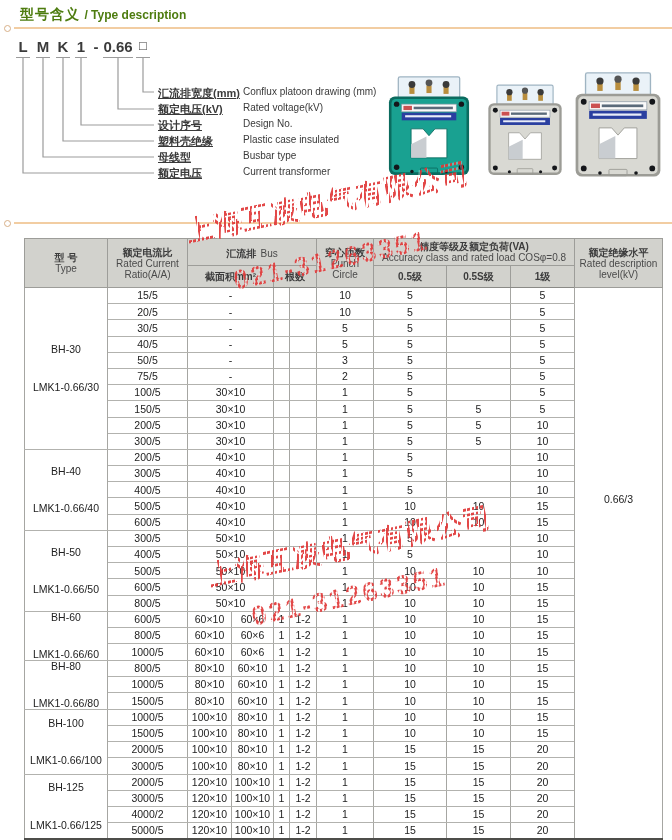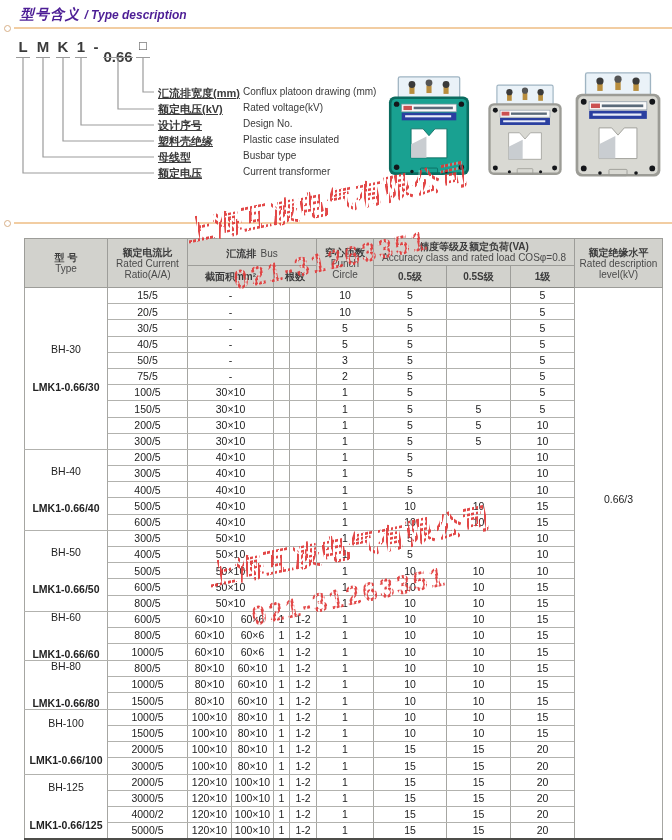--- a/index.html
+++ b/index.html
@@ -1,20 +1,20 @@
 <!DOCTYPE html>
 <html style="--rule-tan: #f2cda2; --ring-tan: #d8b088; --header-bg: #d2d2cd; --wm-red: #e03838; --teal-body: #19a191; --teal-edge: #0b6b5f; --gray-body: #d9d9d3; --gray-edge: #9c9c96; --label-blue: #2a3fa0;"><head>
 <meta charset="utf-8">
 <style>
   html,body{margin:0;padding:0;background:#fff;}
   .page{position:relative;width:672px;height:840px;background:#fff;overflow:hidden;
         font-family:"Liberation Sans","DejaVu Sans",sans-serif;color:#333;}
 
   
-  .sec-title{position:absolute;left:20px;font-weight:bold;color:#4c1d95;white-space:nowrap;font-style:italic;}
+  .sec-title{position:absolute;left:20px;font-weight:bold;color:#4d7c0f;white-space:nowrap;}
   .sec-title .zh{font-size:14px;letter-spacing:1px;}
   .sec-title .en{font-size:12px;}
   .rule{position:absolute;left:14px;right:0;height:2px;background:var(--rule-tan);}
   .ring{position:absolute;left:-10px;top:-2.5px;width:5px;height:5px;border:1.5px solid var(--ring-tan);
         border-radius:50%;background:#fff;}
 
   
   .mchar{position:absolute;top:38px;transform:translateX(-50%);font-weight:bold;font-size:15px;color:#3b3b3b;}
   #connector-svg{position:absolute;left:0;top:0;pointer-events:none;}
   .mlabel{position:absolute;white-space:nowrap;color:#3a3a3a;}
@@ -40,21 +40,21 @@
   #spec-table th{background:var(--header-bg);border:1px solid #9d9d99;color:#3c3c3c;
                  padding:0;font-weight:normal;line-height:1.1;}
   #spec-table th .zh{font-weight:bold;font-size:10px;display:block;}
   #spec-table th .en{font-size:10px;display:block;color:#4a4a4a;}
   #spec-table thead tr:first-child th{height:26px;}
   #spec-table thead tr:last-child th{height:21px;border-bottom:1px solid #8a8a86;}
   #spec-table td{border:1px solid #b2b2ae;border-left:1px solid #a6a6a2;border-right:1px solid #a6a6a2;
                  height:15.2px;padding:0;text-align:center;font-size:10.5px;color:#222;line-height:1;}
   #spec-table tr.gs td{border-top:1.5px solid #7e7e7a;}
   #spec-table td.model-cell{vertical-align:middle;font-size:10.5px;}
-  #spec-table td.model-cell .m2{margin-top:27px;font-weight:bold;}
+  #spec-table td.model-cell .m2{margin-top:27px;}
   #spec-table td.ins-cell{position:relative;vertical-align:top;}
   #spec-table td.ins-cell .ins-val{position:absolute;left:0;right:0;top:206px;text-align:center;}
 </style>
 </head>
 <body>
 
 <div class="page">
 
   <div class="sec-title" style="top:5px;">
     <span class="zh">型号含义</span>
@@ -62,21 +62,21 @@
   </div>
   <div class="rule" style="top:27px;">
     <span class="ring"></span>
   </div>
 
   <span class="mchar" style="left:23px;">L</span>
   <span class="mchar" style="left:43px;">M</span>
   <span class="mchar" style="left:63px;">K</span>
   <span class="mchar" style="left:81px;">1</span>
   <span class="mchar" style="left:96px;">-</span>
-  <span class="mchar" style="left:118px;margin-top:10px;">0.66</span>
+  <span class="mchar" style="left:118px;">0.66</span>
   <span class="mchar" style="left:143px;font-size:13px;">□</span>
 
   <svg id="connector-svg" width="672" height="190">
     <g stroke="#9b9b9b" stroke-width="1.2" fill="none">
       <path d="M16 57.5 H30 M23 57.5 V173 H154"></path>
       <path d="M36 57.5 H50 M43 57.5 V157 H154"></path>
       <path d="M56 57.5 H70 M63 57.5 V141 H154"></path>
       <path d="M75 57.5 H87 M81 57.5 V125 H154"></path>
       <path d="M103 57.5 H133 M118 57.5 V109 H154"></path>
       <path d="M136 57.5 H150 M143 57.5 V92 H154"></path>

